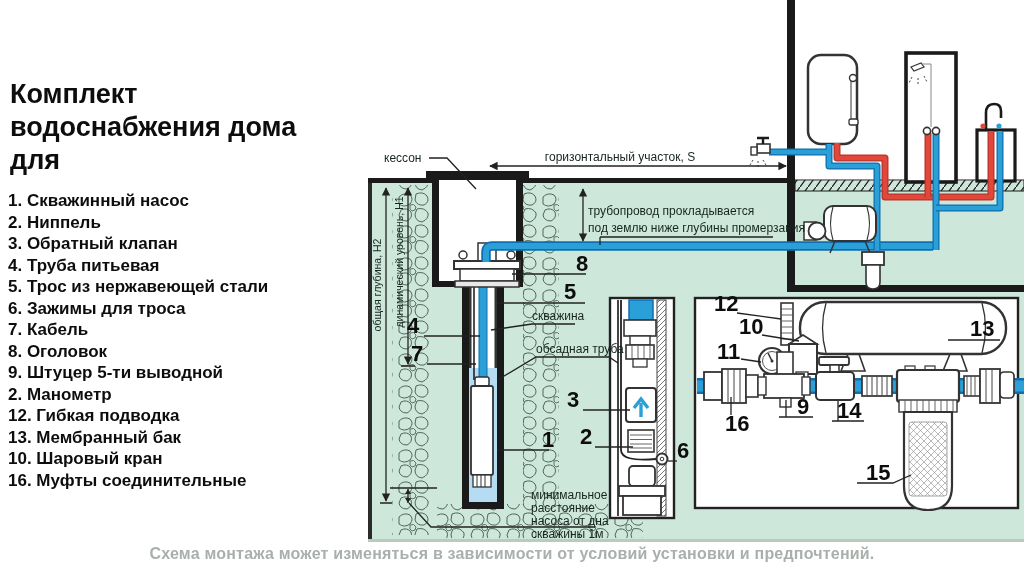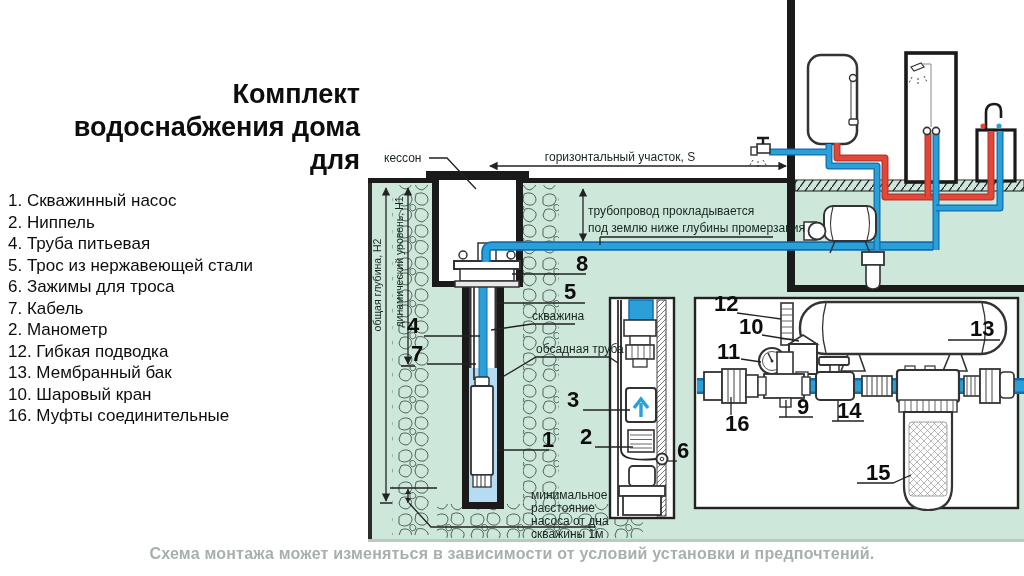--- a/index.html
+++ b/index.html
@@ -1,21 +1,21 @@
 <!DOCTYPE html>
 <html><head>
 <meta charset="utf-8">
 <style>
   html,body{margin:0;padding:0;background:#fff;}
   .stage{position:relative;width:1024px;height:576px;background:#ffffff;overflow:hidden;
          font-family:"Liberation Sans",sans-serif;color:#0d0d0d;}
   .stage svg{position:absolute;left:0;top:0;}
-  .title{position:absolute;left:10px;top:78px;width:350px;text-align:right;
+  .title{position:absolute;left:10px;top:78px;width:350px;text-align:left;
          font-weight:bold;font-size:27px;line-height:1.22;color:#0d0d0d;}
-  .legend{position:absolute;left:8px;top:190px;width:362px;font-weight:normal;
+  .legend{position:absolute;left:8px;top:190px;width:362px;font-weight:bold;
           font-size:17px;line-height:21.5px;white-space:nowrap;}
   .footer{position:absolute;left:0;top:545px;width:1024px;text-align:center;
           font-weight:bold;font-size:16px;letter-spacing:0.2px;color:#a9b0ab;}
   .dlabel{font-size:12px;fill:#17261f;}
   .dlabel-mid{font-size:12px;fill:#17261f;text-anchor:middle;}
   .vlabel{font-size:10.5px;fill:#17261f;text-anchor:middle;}
   .callout{font-size:22px;font-weight:bold;fill:#0d0d0d;}
   .ln{stroke:#222;stroke-width:1.3;fill:none;}
   .outline{fill:#ffffff;stroke:#333;}
 </style>
@@ -324,24 +324,27 @@
 
   <div class="title">
     <div>Комплект</div>
     <div>водоснабжения дома</div>
     <div>для</div>
   </div>
 
   <div class="legend">
     <div>1. Скважинный насос</div>
     <div>2. Ниппель</div>
+    <div>3. Обратный клапан</div>
     <div>4. Труба питьевая</div>
     <div>5. Трос из нержавеющей стали</div>
     <div>6. Зажимы для троса</div>
     <div>7. Кабель</div>
+    <div>8. Оголовок</div>
+    <div>9. Штуцер 5-ти выводной</div>
     <div>2. Манометр</div>
     <div>12. Гибкая подводка</div>
     <div>13. Мембранный бак</div>
     <div>10. Шаровый кран</div>
     <div>16. Муфты соединительные</div>
   </div>
 
   <div class="footer">Схема монтажа может изменяться в зависимости от условий установки и предпочтений.</div>
 
 </div>

